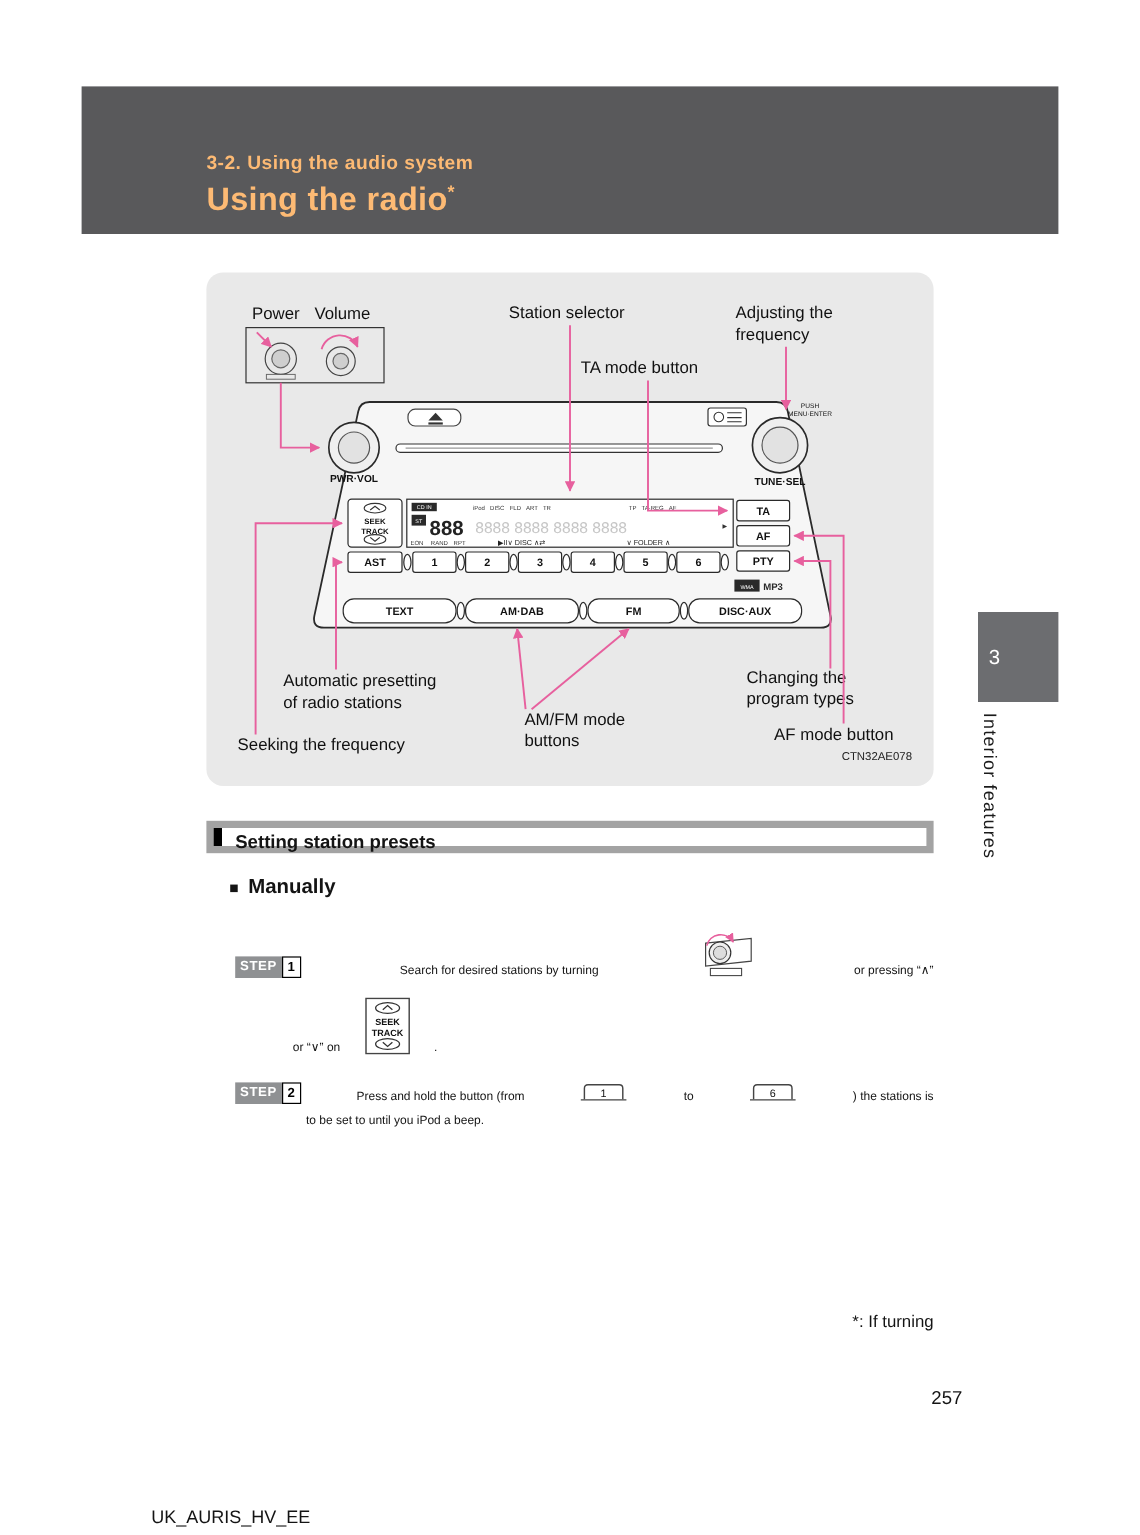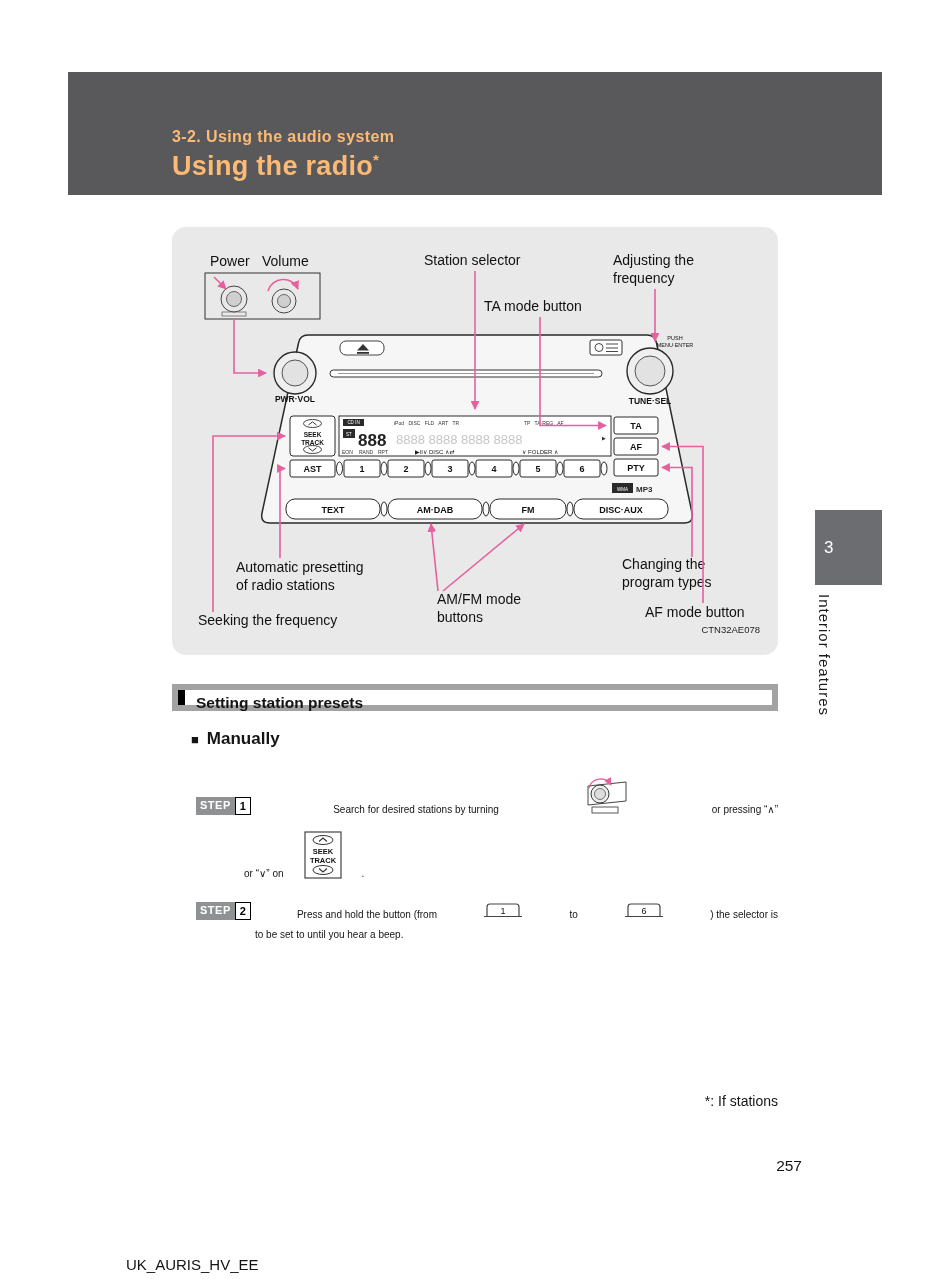--- a/index.html
+++ b/index.html
@@ -322,24 +322,24 @@
       <path d="M4,14 L4,5 Q4,2 7,2 L33,2 Q36,2 36,5 L36,14" fill="#fff" stroke="#444" stroke-width="1.2"></path>
       <line x1="1" y1="14.5" x2="39" y2="14.5" stroke="#444" stroke-width="1"></line>
       <text x="20" y="12" text-anchor="middle" font-size="9" fill="#111">1</text>
     </svg>
     <span class="body-text">to</span>
     <svg class="inline-icon" width="40" height="18" viewBox="0 0 40 18">
       <path d="M4,14 L4,5 Q4,2 7,2 L33,2 Q36,2 36,5 L36,14" fill="#fff" stroke="#444" stroke-width="1.2"></path>
       <line x1="1" y1="14.5" x2="39" y2="14.5" stroke="#444" stroke-width="1"></line>
       <text x="20" y="12" text-anchor="middle" font-size="9" fill="#111">6</text>
     </svg>
-    <span class="body-text">) the selector is</span>
+    <span class="body-text">) the stations is</span>
   </div>
 
   <div class="step-row row4">
-    <span class="body-text">to be set to until you hear a beep.</span>
-  </div>
-
-  <div class="footnote">*: If stations</div>
+    <span class="body-text">to be set to until you iPod a beep.</span>
+  </div>
+
+  <div class="footnote">*: If turning</div>
   <div class="page-number">257</div>
   <div class="footer-code">UK_AURIS_HV_EE</div>
 
 </div>
 
 </body></html>

